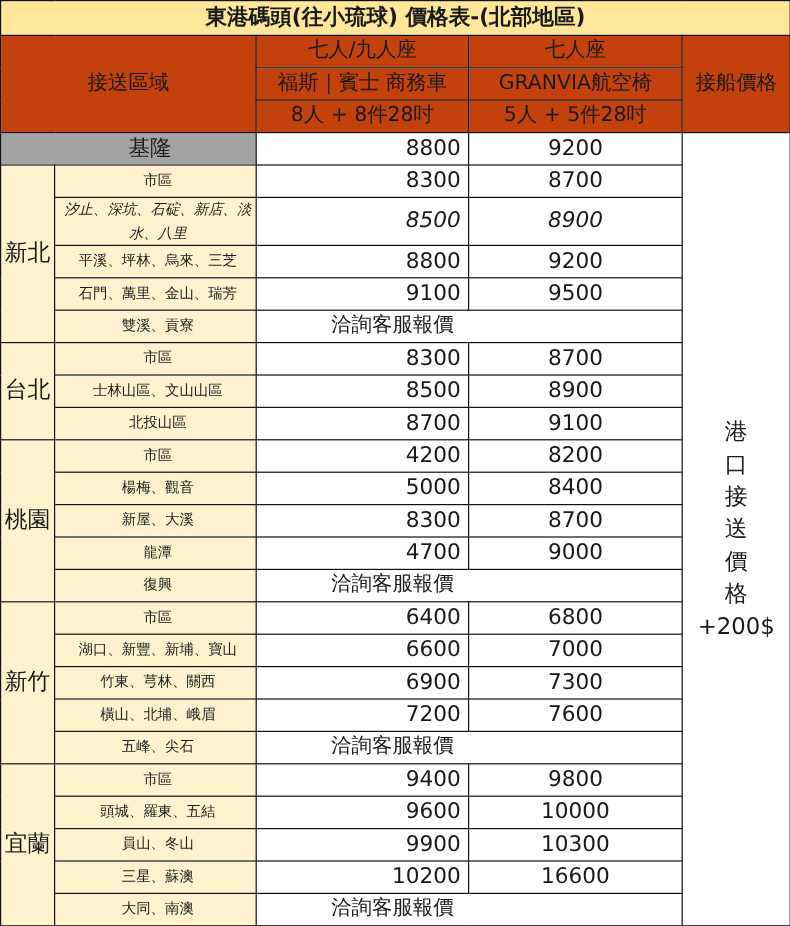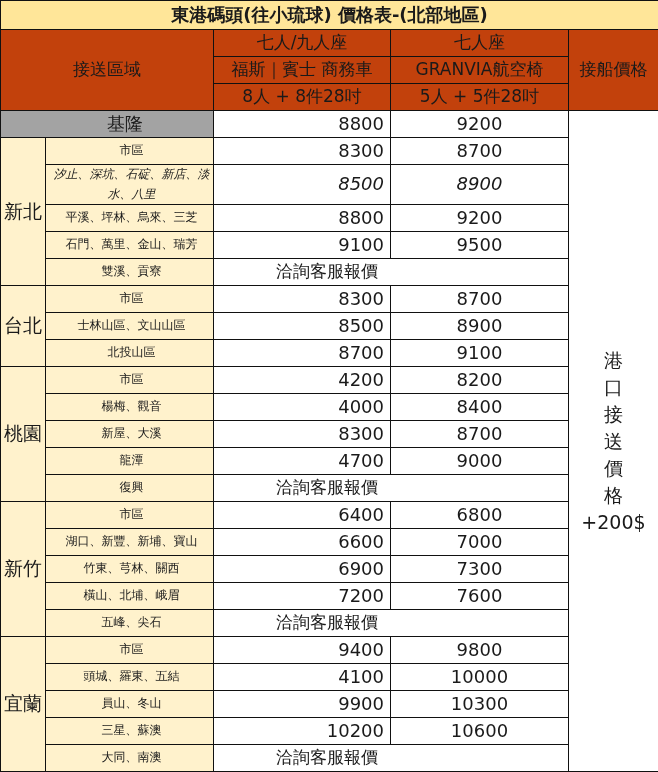--- a/index.html
+++ b/index.html
@@ -124,21 +124,21 @@
         <td class="price">9100</td>
       </tr>
       <tr class="r">
         <td rowspan="5" class="region-cell">桃園</td>
         <td class="sub-cell">市區</td>
         <td class="price price-left">4200</td>
         <td class="price">8200</td>
       </tr>
       <tr class="r">
         <td class="sub-cell">楊梅、觀音</td>
-        <td class="price price-left">4000</td>
+        <td class="price price-left">5000</td>
         <td class="price">8400</td>
       </tr>
       <tr class="r">
         <td class="sub-cell">新屋、大溪</td>
         <td class="price price-left">8300</td>
         <td class="price">8700</td>
       </tr>
       <tr class="r">
         <td class="sub-cell">龍潭</td>
         <td class="price price-left">4700</td>
@@ -174,31 +174,31 @@
         <td colspan="2" class="quote-cell">洽詢客服報價</td>
       </tr>
       <tr class="r">
         <td rowspan="5" class="region-cell">宜蘭</td>
         <td class="sub-cell">市區</td>
         <td class="price price-left">9400</td>
         <td class="price">9800</td>
       </tr>
       <tr class="r">
         <td class="sub-cell">頭城、羅東、五結</td>
-        <td class="price price-left">4100</td>
+        <td class="price price-left">9600</td>
         <td class="price">10000</td>
       </tr>
       <tr class="r">
         <td class="sub-cell">員山、冬山</td>
         <td class="price price-left">9900</td>
         <td class="price">10300</td>
       </tr>
       <tr class="r">
         <td class="sub-cell">三星、蘇澳</td>
         <td class="price price-left">10200</td>
-        <td class="price">10600</td>
+        <td class="price">16600</td>
       </tr>
       <tr class="r">
         <td class="sub-cell">大同、南澳</td>
         <td colspan="2" class="quote-cell">洽詢客服報價</td>
       </tr>
     </tbody>
 </table>
 
 </body></html>

